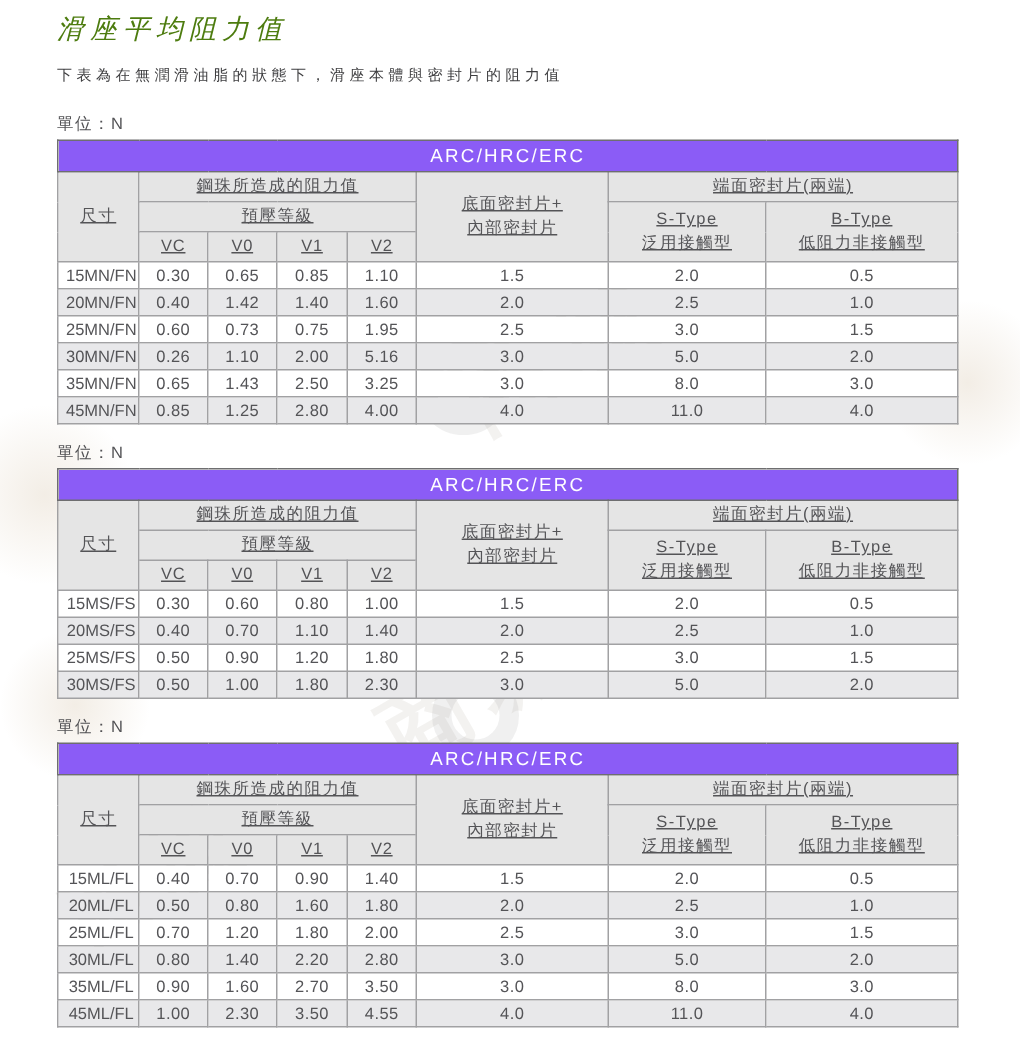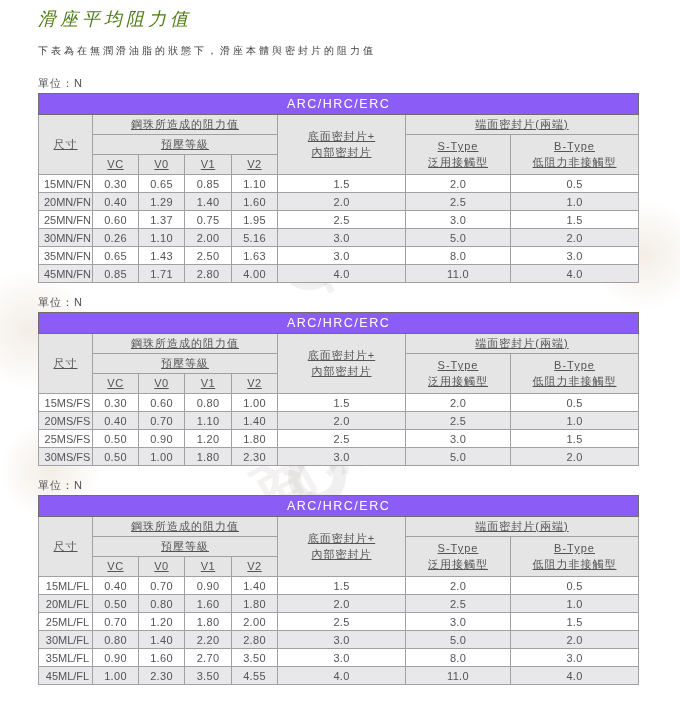--- a/index.html
+++ b/index.html
@@ -184,31 +184,31 @@
                 <td>0.65</td>
                 <td>0.85</td>
                 <td>1.10</td>
                 <td>1.5</td>
                 <td>2.0</td>
                 <td>0.5</td>
               </tr>
               <tr>
                 <td class="size-col">20MN/FN</td>
                 <td>0.40</td>
-                <td>1.29</td>
+                <td>1.42</td>
                 <td>1.40</td>
                 <td>1.60</td>
                 <td>2.0</td>
                 <td>2.5</td>
                 <td>1.0</td>
               </tr>
               <tr>
                 <td class="size-col">25MN/FN</td>
                 <td>0.60</td>
-                <td>1.37</td>
+                <td>0.73</td>
                 <td>0.75</td>
                 <td>1.95</td>
                 <td>2.5</td>
                 <td>3.0</td>
                 <td>1.5</td>
               </tr>
               <tr>
                 <td class="size-col">30MN/FN</td>
                 <td>0.26</td>
                 <td>1.10</td>
@@ -216,29 +216,29 @@
                 <td>5.16</td>
                 <td>3.0</td>
                 <td>5.0</td>
                 <td>2.0</td>
               </tr>
               <tr>
                 <td class="size-col">35MN/FN</td>
                 <td>0.65</td>
                 <td>1.43</td>
                 <td>2.50</td>
-                <td>1.63</td>
+                <td>3.25</td>
                 <td>3.0</td>
                 <td>8.0</td>
                 <td>3.0</td>
               </tr>
               <tr>
                 <td class="size-col">45MN/FN</td>
                 <td>0.85</td>
-                <td>1.71</td>
+                <td>1.25</td>
                 <td>2.80</td>
                 <td>4.00</td>
                 <td>4.0</td>
                 <td>11.0</td>
                 <td>4.0</td>
               </tr>
             </tbody>
     </table>
   </section>
 

